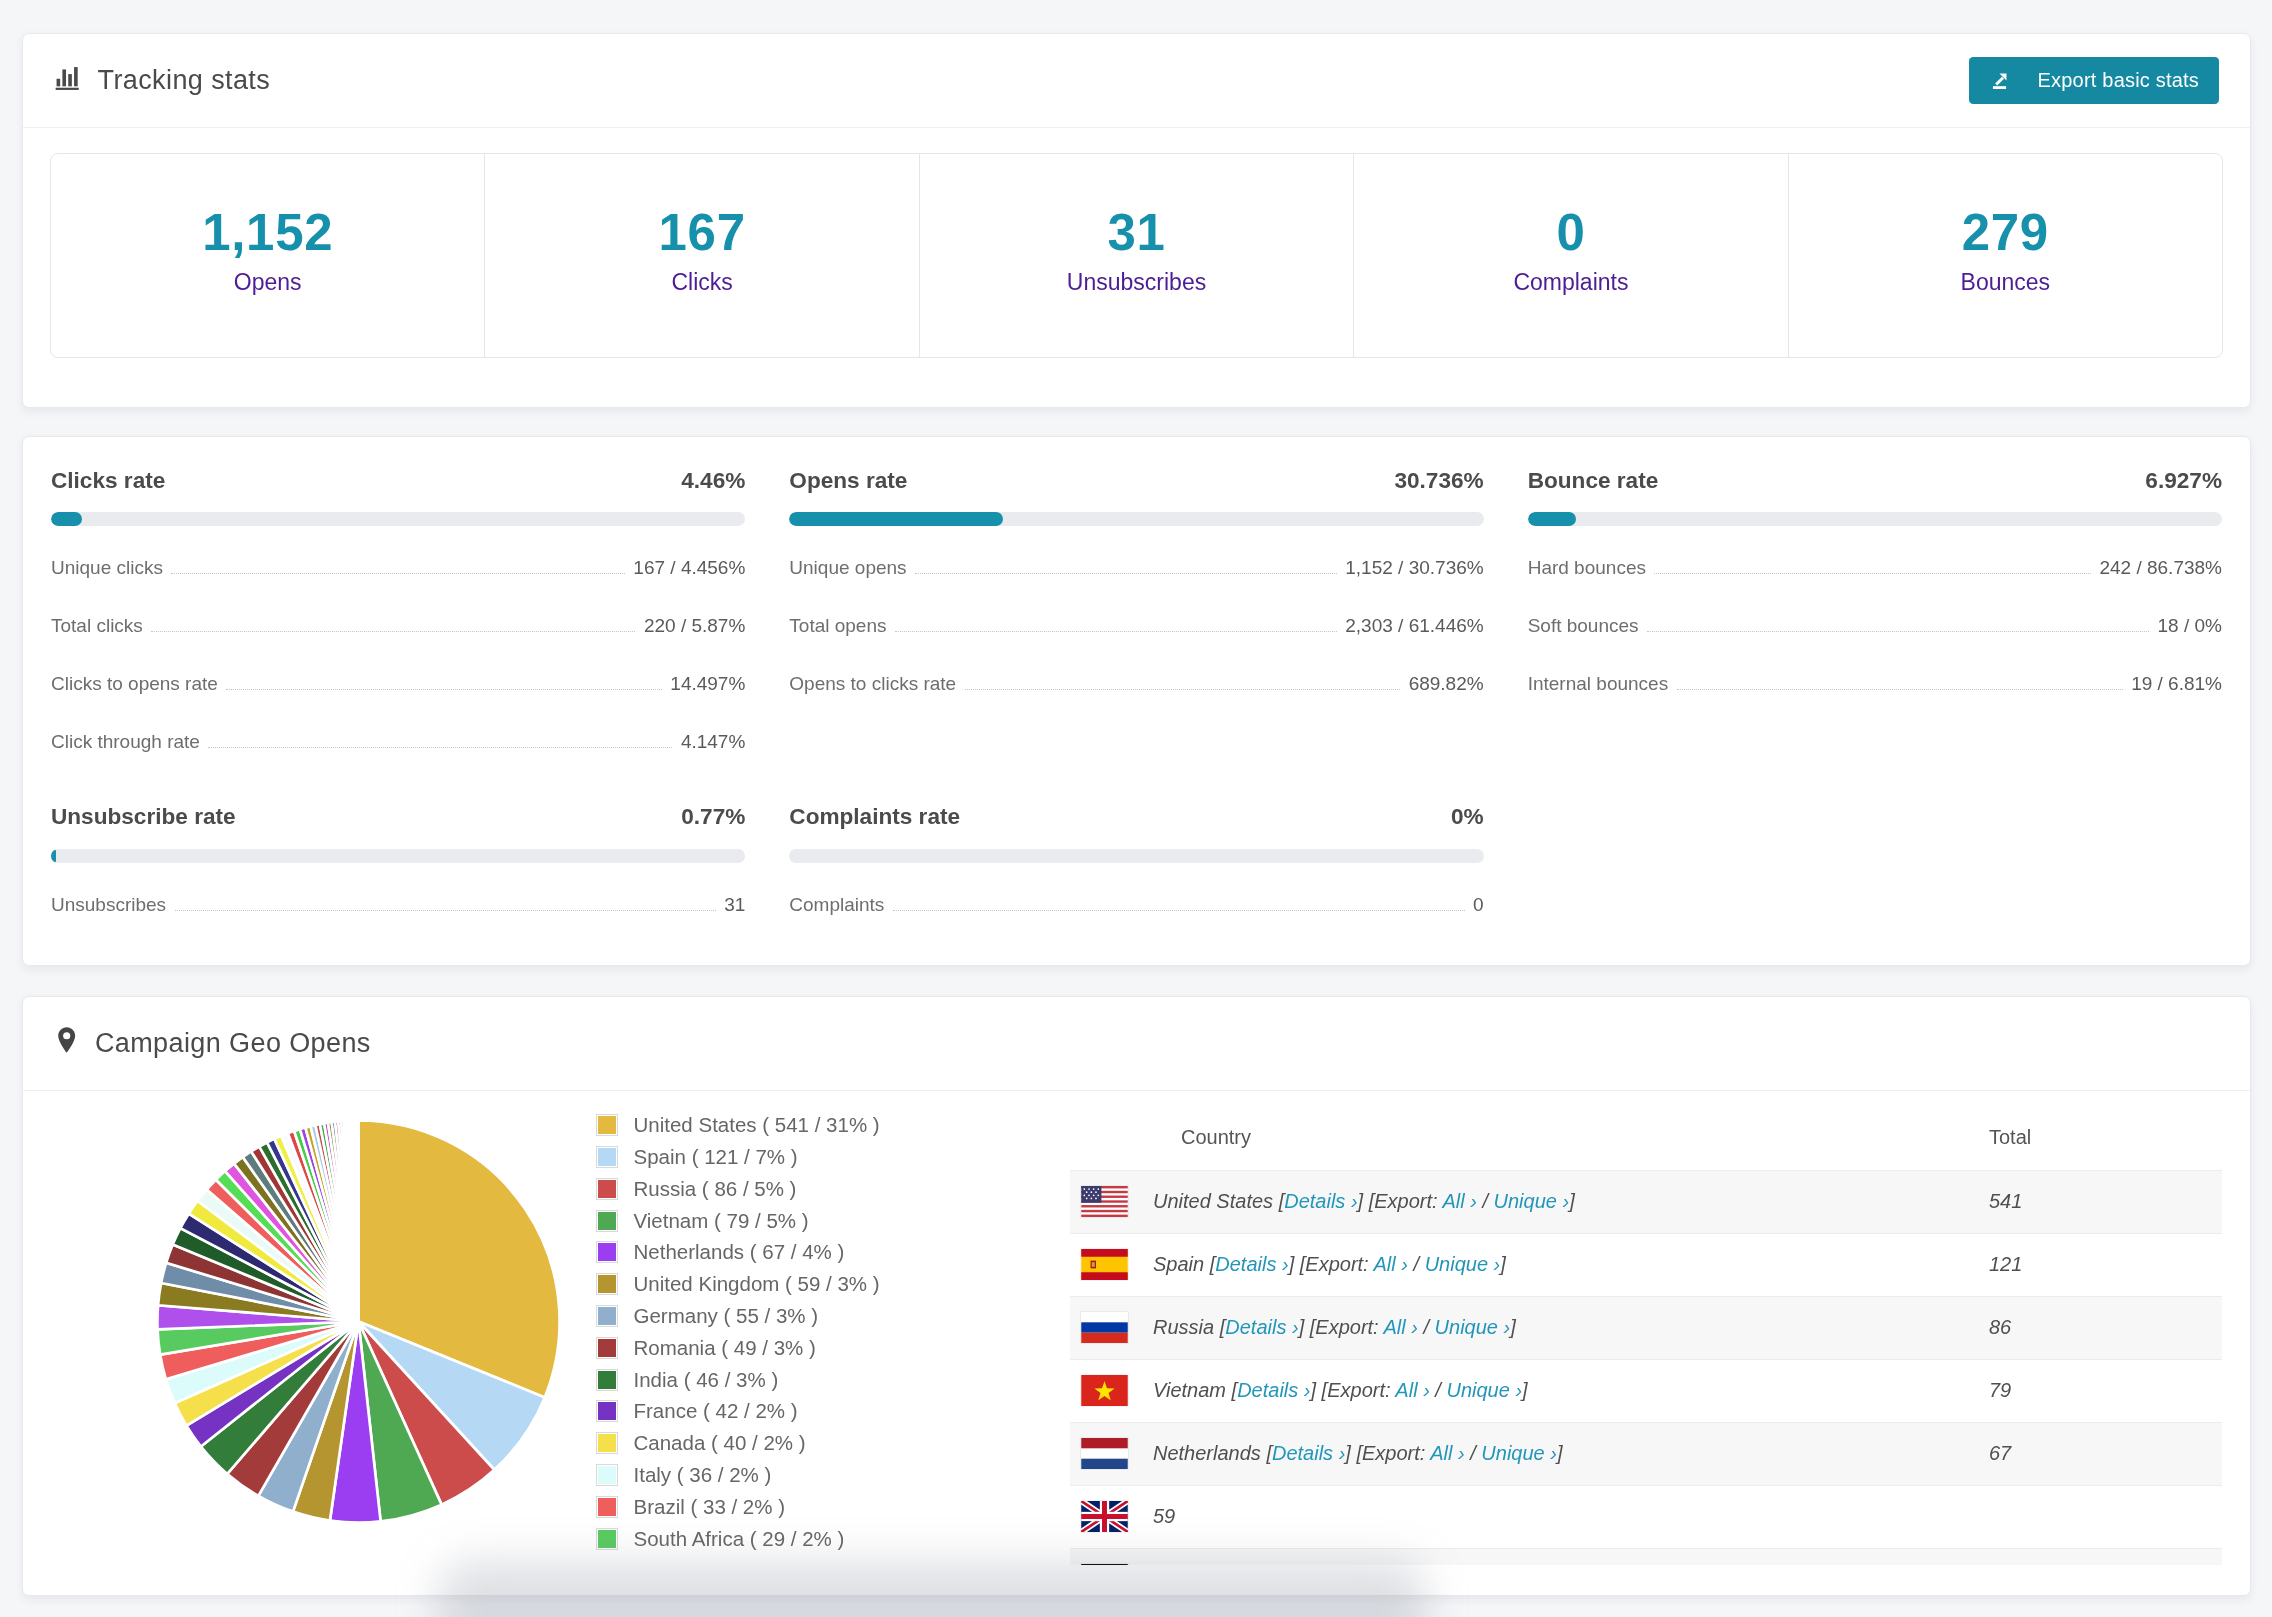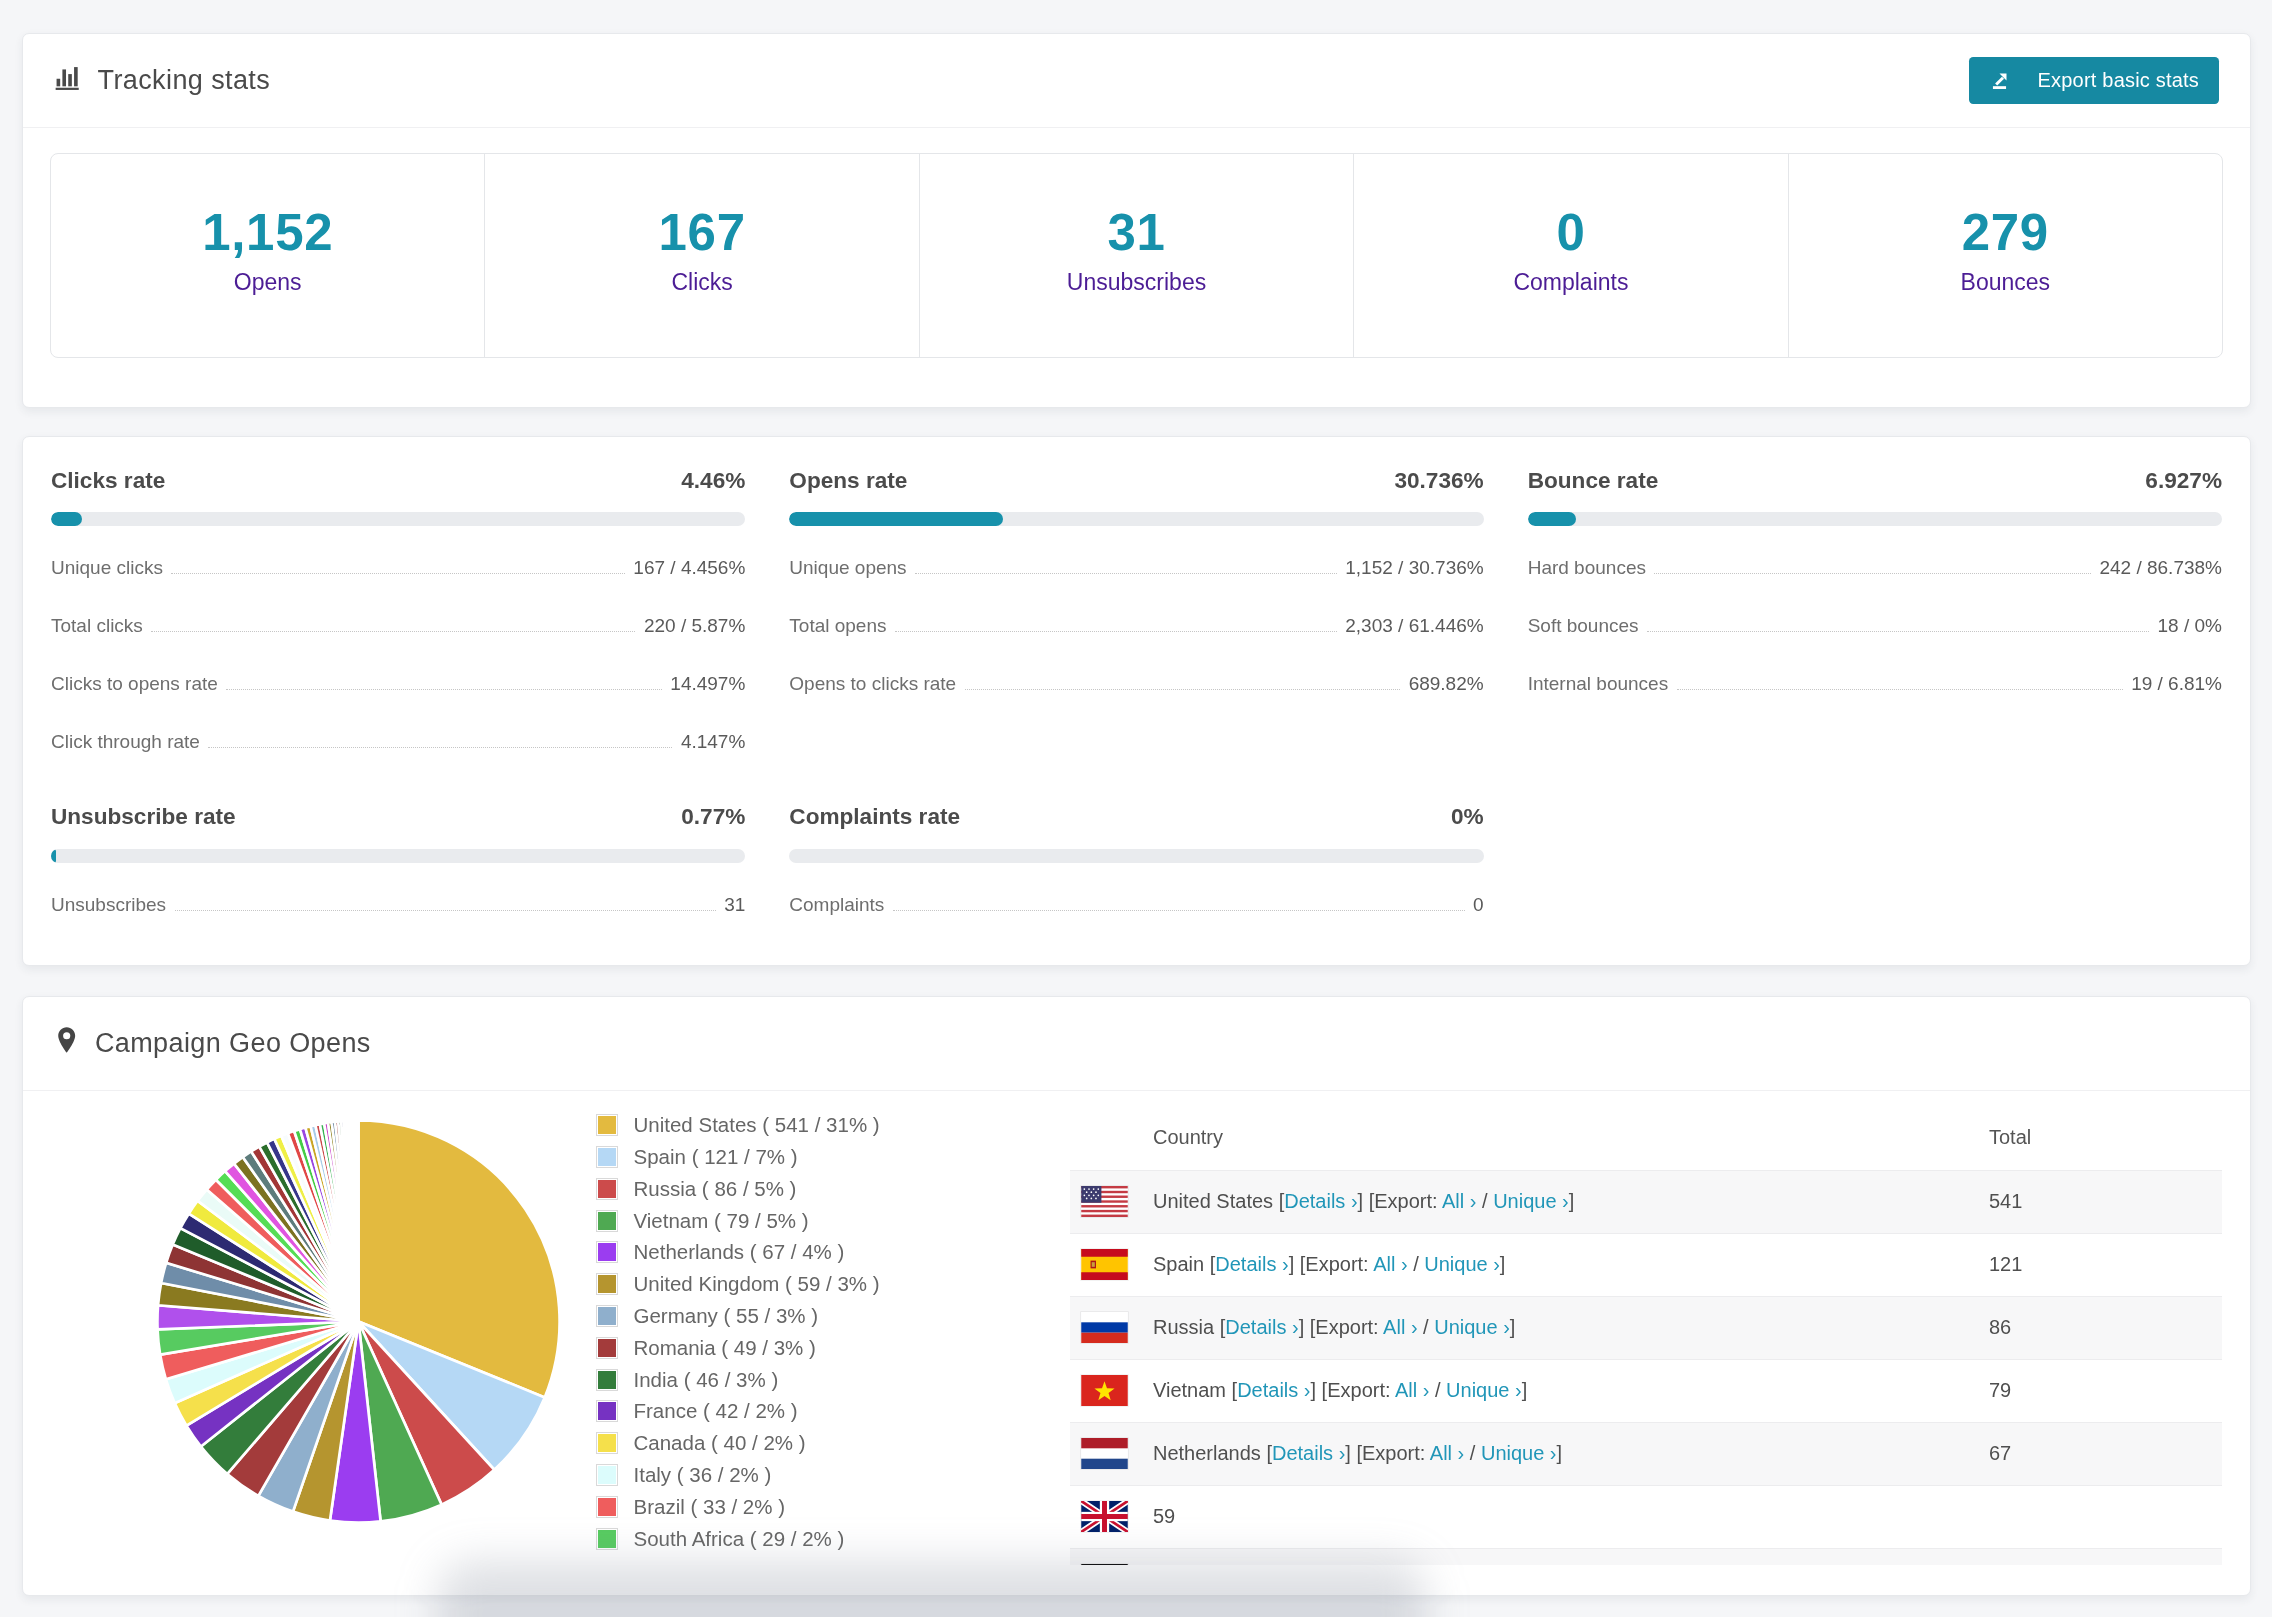--- a/index.html
+++ b/index.html
@@ -53,22 +53,22 @@
   .r-value{color:#5a5a5a;white-space:nowrap;}
   
   #geo-card{margin-top:30px;height:598px;overflow:hidden;}
   .geo-body{display:flex;padding:14px 28px 14px 28px;}
   .pie-wrap{width:545px;flex:0 0 auto;padding-left:93px;box-sizing:border-box;padding-top:2.8px;}
   .legend{width:474px;flex:0 0 auto;padding-top:8.5px;}
   .legend-item{display:flex;align-items:center;margin-bottom:7.8px;font-size:20.5px;color:#666;}
   .swatch{width:20px;height:20px;border:1.4px solid #d9d9d9;outline:1.4px solid #fff;outline-offset:-2.8px;margin-right:15.5px;flex:0 0 auto;}
   
   .table-wrap{flex:1;height:460px;overflow:hidden;font-size:20px;color:#4f4f4f;}
-  .g-head{display:flex;align-items:center;height:65px;color:#555;}
-  .g-row{display:flex;align-items:center;height:62px;border-top:0.7px solid #ececee;}
+  .g-head{display:flex;align-items:center;height:65px;color:#555;gap:28px;}
+  .g-row{display:flex;align-items:center;height:62px;border-top:0.7px solid #ececee;font-style:italic;}
   .g-row.alt{background:#f7f7f8;}
   .flag-cell{width:83px;flex:0 0 auto;display:flex;align-items:center;padding-left:11.3px;box-sizing:border-box;}
   .flag-cell svg{box-shadow:0 0 0 0.7px rgba(0,0,0,.08);}
   .country-cell{flex:1;white-space:nowrap;overflow:hidden;}
   .total-cell{width:233px;flex:0 0 auto;}
   .g-link{color:var(--link,#2196b8);text-decoration:none;cursor:pointer;}
   
   .bottom-shadow{
     position:absolute;left:438px;top:1561px;width:988px;height:106px;
     background:rgba(125,132,148,.25);border-radius:34px;filter:blur(21px);

